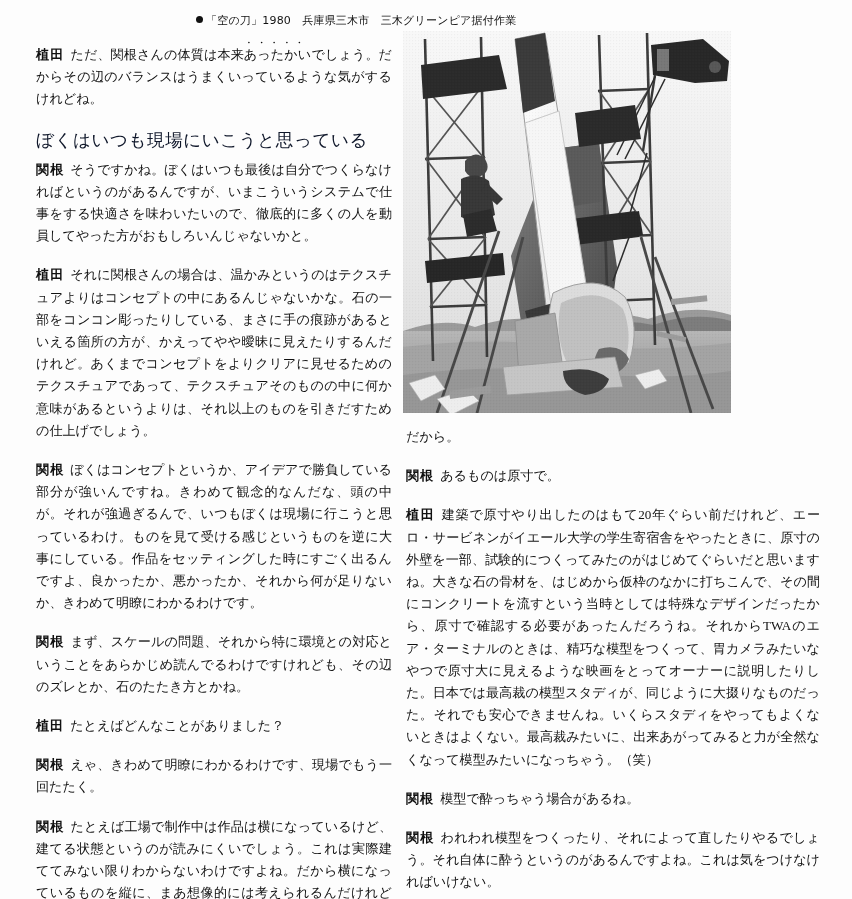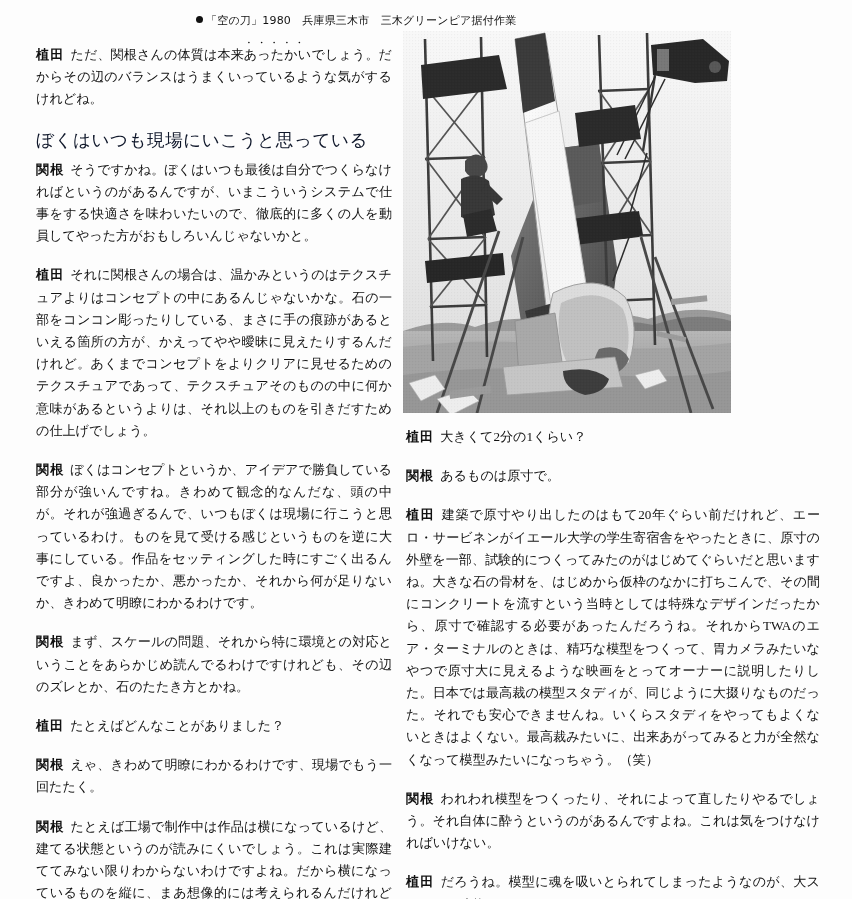--- a/index.html
+++ b/index.html
@@ -277,27 +277,28 @@
 
     <p class="para"><span class="speaker">関根</span><span>えゃ、きわめて明瞭にわかるわけです、現場でもう一回たたく。</span></p>
 
 
     <p class="para"><span class="speaker">関根</span><span>たとえば工場で制作中は作品は横になっているけど、建てる状態というのが読みにくいでしょう。これは実際建ててみない限りわからないわけですよね。だから横になっているものを縦に、まあ想像的には考えられるんだけれども、常に限界をもってるわけ。実際、初めからわからないことがわかっているんだけども……。従って、建てて直すということはいっぱいありますね。</span></p>
 
   </div>
 
   <div class="col col-right">
 
-
-    <p class="para"><span class="speaker">植田</span><span>大きくて2分の1くらい？</span></p>
+    <p class="para"><span>だから。</span></p>
+
 
     <p class="para"><span class="speaker">関根</span><span>あるものは原寸で。</span></p>
 
     <p class="para"><span class="speaker">植田</span><span>建築で原寸やり出したのはもて20年ぐらい前だけれど、エーロ・サービネンがイエール大学の学生寄宿舎をやったときに、原寸の外壁を一部、試験的につくってみたのがはじめてぐらいだと思いますね。大きな石の骨材を、はじめから仮枠のなかに打ちこんで、その間にコンクリートを流すという当時としては特殊なデザインだったから、原寸で確認する必要があったんだろうね。それからTWAのエア・ターミナルのときは、精巧な模型をつくって、胃カメラみたいなやつで原寸大に見えるような映画をとってオーナーに説明したりした。日本では最高裁の模型スタディが、同じように大掇りなものだった。それでも安心できませんね。いくらスタディをやってもよくないときはよくない。最高裁みたいに、出来あがってみると力が全然なくなって模型みたいになっちゃう。（笑）</span></p>
 
+    <p class="para"><span class="speaker">関根</span><span>模型で酔っちゃう場合があるね。</span></p>
 
     <p class="para"><span class="speaker">関根</span><span>われわれ模型をつくったり、それによって直したりやるでしょう。それ自体に酔うというのがあるんですよね。これは気をつけなければいけない。</span></p>
 
     <p class="para"><span class="speaker">植田</span><span>だろうね。模型に魂を吸いとられてしまったようなのが、大スケールの建物にありがちですね。</span></p>
 
     <p class="para"><span class="speaker">植田</span><span>どうしても上から見ているから、というようなことはない？</span></p>
 
   </div>
 
 </div>

